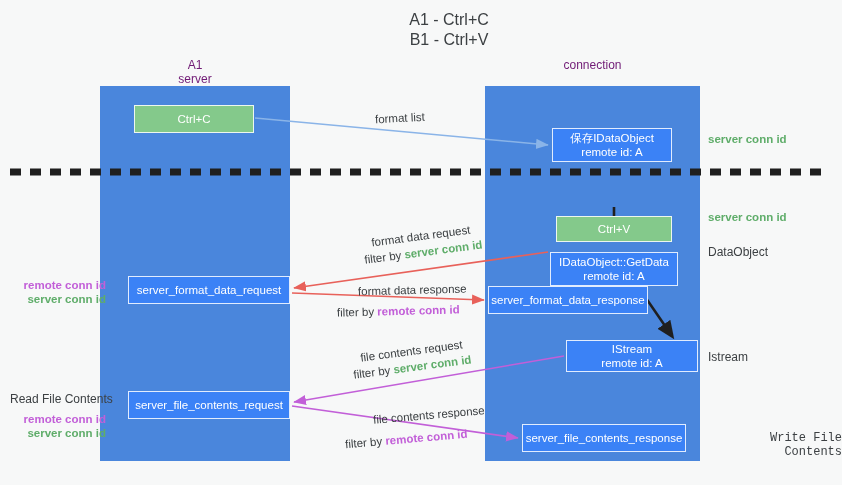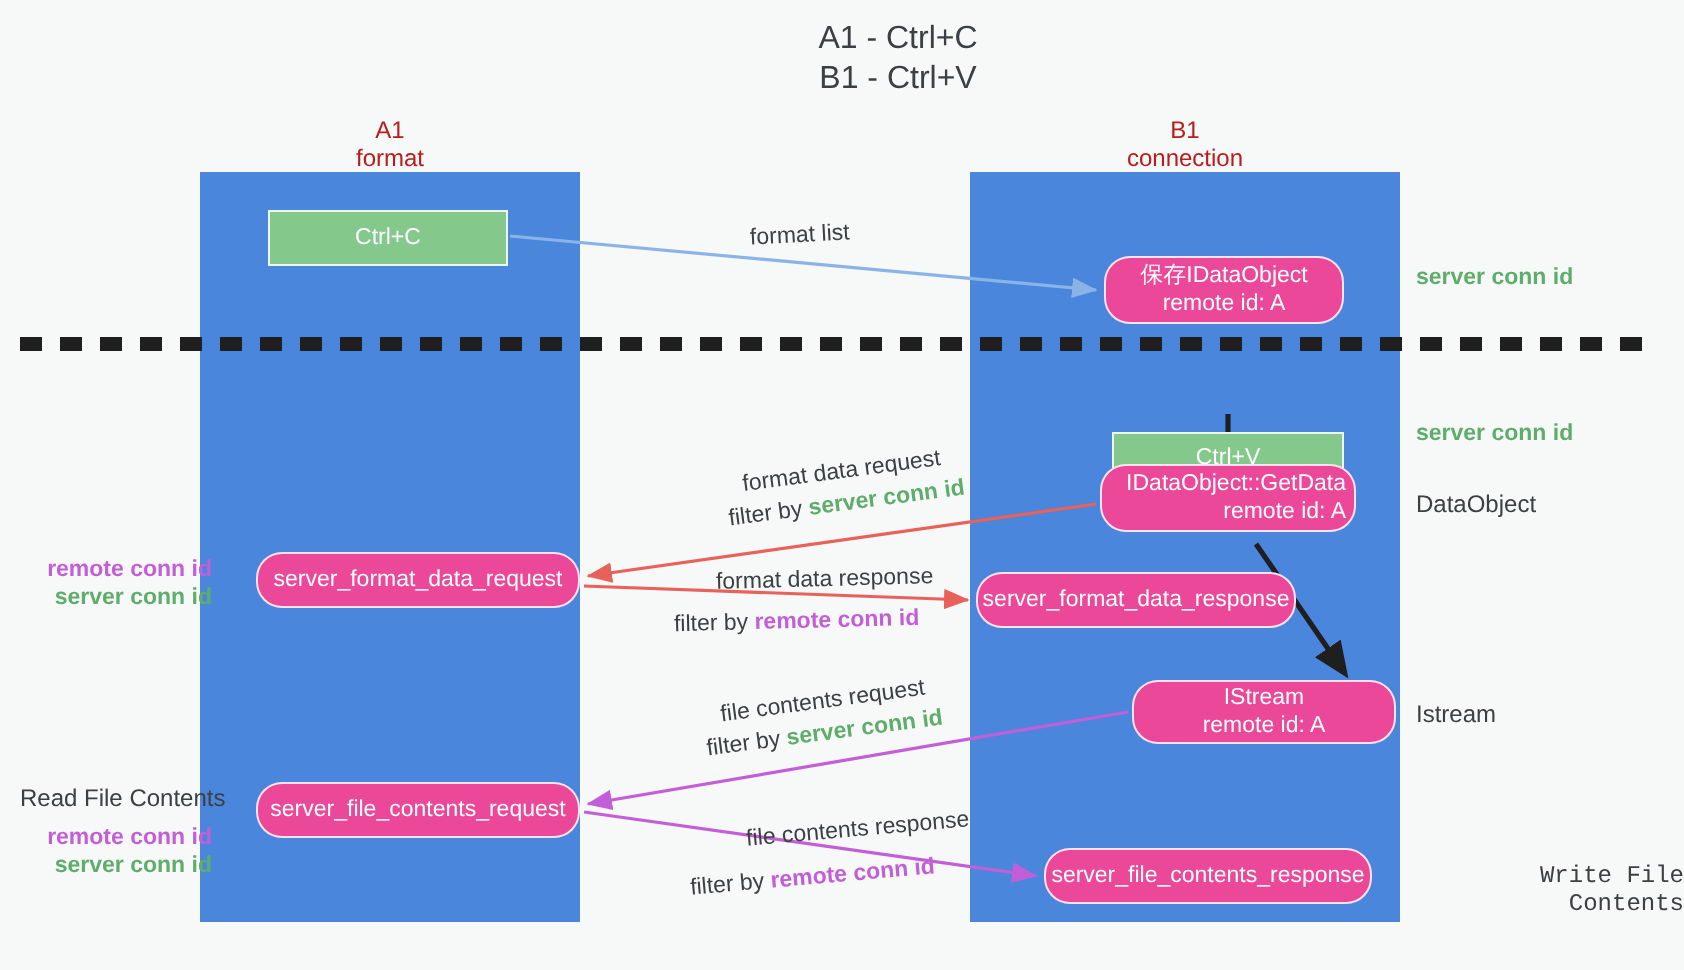--- a/index.html
+++ b/index.html
@@ -32,47 +32,47 @@
     line-height: 20px;
     color: #3c4043;
     margin-left: 28px;
   }
 
   
   .lane-header {
     text-align: center;
     font-size: 12px;
     line-height: 14px;
-    color: #b91c1c;
+    color: #701a75;
   }
   #lane-a-header { left: 100px; top: 58px; width: 190px; }
   #lane-b-header { left: 485px; top: 58px; width: 215px; }
 
   
   .box {
     box-sizing: border-box;
     display: flex;
     flex-direction: column;
     align-items: center;
     justify-content: center;
     color: #ffffff;
     font-size: 11.5px;
     line-height: 14px;
     text-align: center;
     border: 1px solid rgba(255,255,255,0.85);
     padding: 2px 4px;
   }
   .box.green { background: #84c98b; }
-  .box.orange { background: #ec4899; border-radius: 13px; }
+  .box.orange { background: #3b82f6; }
   .box .l2 { font-size: 11.5px; }
 
   #box-ctrlc          { left: 134px; top: 105px; width: 120px; height: 28px; }
   #box-save-idataobj  { left: 552px; top: 128px; width: 120px; height: 34px; }
   #box-ctrlv          { left: 556px; top: 180px; width: 116px; height: 26px; margin-top: 36px; }
-  #box-getdata        { left: 550px; top: 232px; width: 128px; height: 34px; align-items: flex-end; }
+  #box-getdata        { left: 550px; top: 252px; width: 128px; height: 34px; }
   #box-fmt-req        { left: 128px; top: 276px; width: 162px; height: 28px; }
   #box-fmt-resp       { left: 488px; top: 286px; width: 160px; height: 28px; }
   #box-istream        { left: 566px; top: 340px; width: 132px; height: 32px; }
   #box-file-req       { left: 128px; top: 391px; width: 162px; height: 28px; text-align: center; }
   #box-file-resp      { left: 522px; top: 424px; width: 164px; height: 28px; }
 
   
   .side-label {
     font-size: 11.5px;
     line-height: 14px;
@@ -149,24 +149,23 @@
   <line x1="292" y1="406" x2="518" y2="438" stroke="#c25fd8" stroke-width="1.6" marker-end="url(#ah-mag)"></line>
 </svg>
 
 <div class="abs" id="title-block">
   <div>A1 - Ctrl+C</div>
   <div>B1 - Ctrl+V</div>
 </div>
 
 <div class="abs lane-header" id="lane-a-header">
   <div>A1</div>
-  <div>format</div>
+  <div>server</div>
 </div>
 <div class="abs lane-header" id="lane-b-header">
-  <div>B1</div>
   <div>connection</div>
 </div>
 
 <div class="abs box green" id="box-ctrlc">
   <span>Ctrl+C</span>
 </div>
 
 <div class="abs box orange" id="box-save-idataobj">
   <span>保存IDataObject</span>
   <span class="l2">remote id: A</span>

